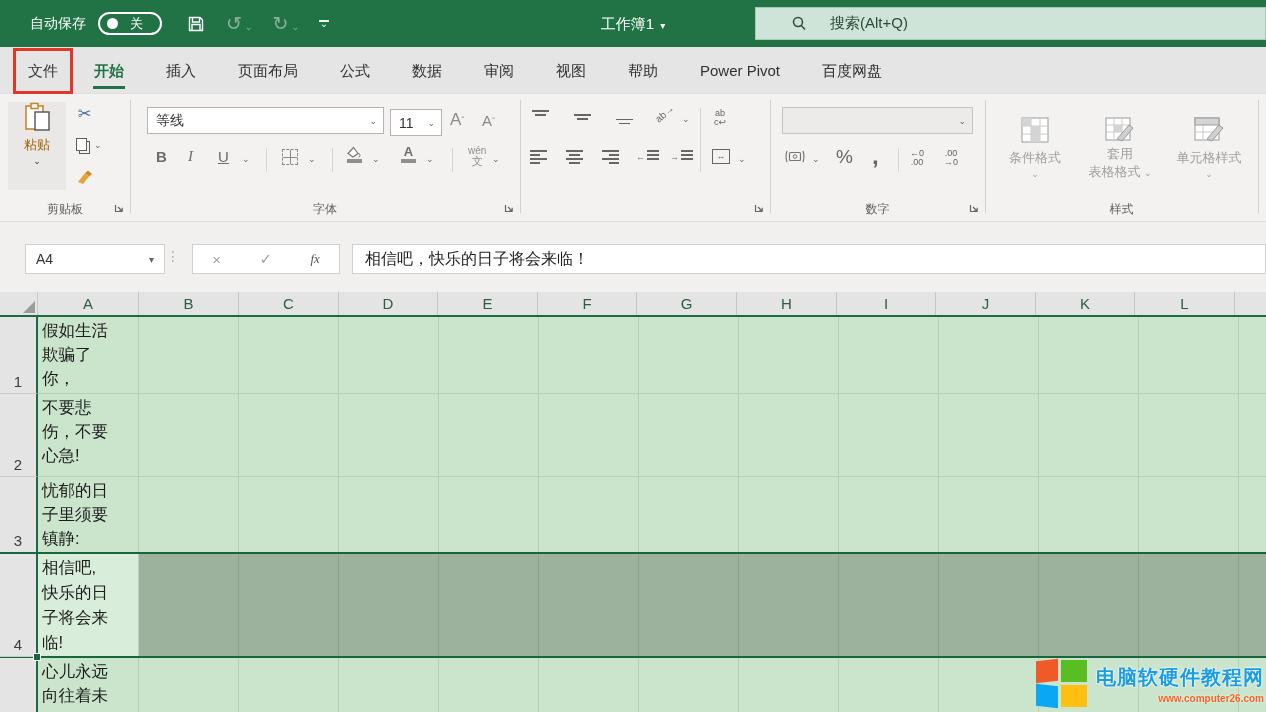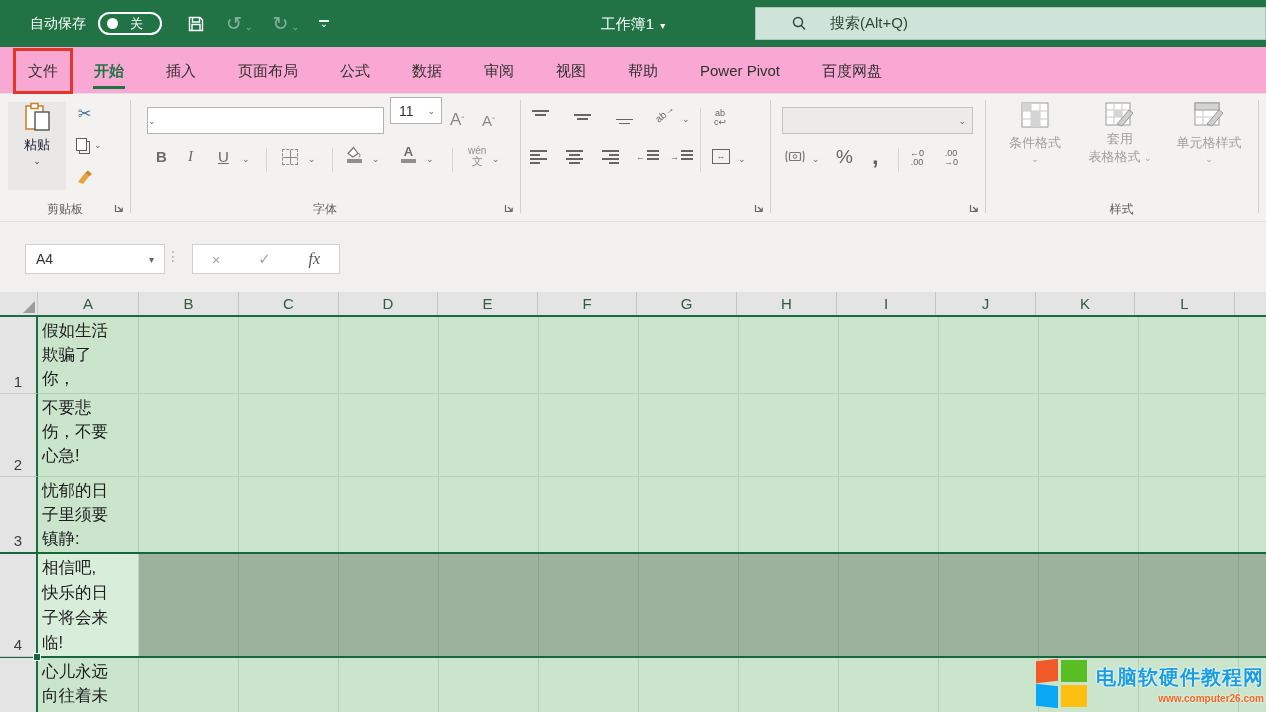--- a/index.html
+++ b/index.html
@@ -17,70 +17,70 @@
   .qat-custom { margin-left:20px; display:flex; flex-direction:column; align-items:center; color:rgba(255,255,255,.95); }
   .qat-custom .bar { width:10px; height:2px; background:rgba(255,255,255,.95); margin-bottom:-2px; }
   .qat-custom .chv { font-size:10px; line-height:8px; }
   .wb-title { position:absolute; left:0; right:0; text-align:center; top:0; height:47px; line-height:47px; font-size:15px; pointer-events:none; }
   .wb-title .caret { font-size:10px; margin-left:6px; }
   .searchbox { position:absolute; right:0; top:7px; width:511px; height:33px; background:#cfe4d8; border:1px solid #a9c9b6; display:flex; align-items:center; color:#2e4a3a; }
   .searchbox .mag { margin-left:34px; display:flex; }
   .searchbox .ph { font-size:15px; margin-left:22px; }
 
   
-  .tabrow { height:47px; background:#f9a8d4; display:flex; align-items:center; padding-left:13px; border-bottom:1px solid #e1dfdd; }
+  .tabrow { height:47px; background:#e5e5e5; display:flex; align-items:center; padding-left:13px; border-bottom:1px solid #e1dfdd; }
   .tab { font-size:15px; color:#323130; padding:0 21px; height:47px; line-height:47px; position:relative; white-space:nowrap; cursor:default; }
   .tab-file { width:60px; height:46px; border:3px solid #e3362b; display:flex; align-items:center; justify-content:center; padding:0; margin-top:1px; }
   .tab.active { color:#217346; font-weight:bold; }
   .tab.active::after { content:""; position:absolute; left:20px; right:20px; bottom:5px; height:3px; background:#217346; }
 
   
   .ribbon { position:relative; height:128px; background:#f3f2f1; border-bottom:1px solid #e1dfdd; font-size:13px; color:#444; }
   .vsep { position:absolute; top:6px; bottom:8px; width:1px; background:#d2d0ce; }
   .grp { position:absolute; top:0; height:128px; }
   .grp-label { position:absolute; bottom:4px; left:0; right:0; text-align:center; font-size:12px; color:#605e5c; }
   .launcher { position:absolute; right:6px; bottom:6px; }
   .minichev { font-size:9px; color:#666; }
   .combo { position:absolute; background:#fff; border:1px solid #b5b3b1; display:flex; align-items:center; font-size:14px; color:#333; }
   .combo .txt { margin-left:8px; flex:1; }
   .combo .cv { margin-right:6px; font-size:9px; color:#666; }
   .ric { position:absolute; display:flex; align-items:center; color:#6b6b6b; }
   .msep { position:absolute; width:1px; height:24px; background:#d8d6d4; top:54px; }
   
   .paste-btn { position:absolute; left:8px; top:8px; width:58px; height:88px; background:#eae8e6; display:flex; flex-direction:column; align-items:center; justify-content:flex-start; }
-  .paste-btn .lbl { font-size:13px; color:#0f172a; margin-top:4px; }
+  .paste-btn .lbl { font-size:13px; color:#a16207; margin-top:4px; }
   .paste-btn .cv { font-size:9px; color:#3b3a39; margin-top:2px; }
   .copy-ic { width:11px; height:13px; border:1.5px solid #5f5d5b; background:#fff; box-shadow:3px 3px 0 -1px #f3f2f1, 3px 3px 0 0 #5f5d5b; }
   
   .lns { display:flex; flex-direction:column; gap:2.5px; width:17px; height:14px; }
   .lns b { height:1.5px; background:#666; }
   .lns.top { justify-content:flex-start; } .lns.mid { justify-content:center; } .lns.bot { justify-content:flex-end; }
   .lns.left b { align-self:flex-start; } .lns.ctr b { align-self:center; } .lns.right b { align-self:flex-end; }
   .w100{width:100%}.w60{width:60%}
   .borders-ic { width:16px; height:16px; border:1px dashed #8a8a8a; position:relative; }
   .borders-ic i { position:absolute; background:#8a8a8a; }
   .colorbar { width:15px; height:4px; background:#8f8f8f; margin-top:1px; }
   .stackic { display:flex; flex-direction:column; align-items:center; line-height:1; }
   .phon { color:#8f8f8f; }
   .phon .t { font-size:10px; } .phon .b { font-size:11px; }
   .wrapico { font-size:9px; color:#666; line-height:9px; }
   .mergeico { width:18px; height:15px; border:1px solid #666; font-size:9px; line-height:13px; text-align:center; color:#666; }
   .decic { font-size:9px; line-height:9px; color:#666; text-align:center; }
-  .styles-btn { position:absolute; top:8px; display:flex; flex-direction:column; align-items:center; color:#a29f9d; font-size:13px; }
+  .styles-btn { position:absolute; top:23px; display:flex; flex-direction:column; align-items:center; color:#a29f9d; font-size:13px; }
   .styles-btn .cv { font-size:9px; margin-top:2px; }
 
   
   .fbar { position:relative; height:70px; background:#f1f0ef; }
   .fbox { position:absolute; top:22px; height:30px; background:#fff; border:1px solid #d2d0ce; display:flex; align-items:center; }
   .namebox { left:25px; width:140px; font-size:14px; color:#333; }
   .namebox .nb { margin-left:10px; flex:1; }
   .namebox .caret { color:#666; font-size:10px; margin-right:10px; }
   .fdots { position:absolute; left:166px; top:26px; color:#b0aeac; font-size:14px; letter-spacing:0; }
   .fbtns { left:192px; width:148px; justify-content:space-around; color:#a5a3a1; font-size:15px; }
-  .fx { font-family:"Liberation Serif","DejaVu Serif",serif; font-style:italic; color:#555; font-size:16px; }
+  .fx { font-family:"Liberation Serif","DejaVu Serif",serif; font-style:italic; color:#555; font-size:13px; }
   .fcontent { left:352px; right:0; font-size:16px; color:#1f1f1f; }
   .fcontent .ftxt { margin-left:12px; }
 
   
   .grid { position:absolute; top:292px; left:0; right:0; bottom:0; background:#cbe5cd; }
   .chead { display:flex; height:25px; border-bottom:2px solid #1c6b40; background:#e4e4e4; }
   .corner { width:38px; background:#e4e4e4; border-right:1px solid #c9c9c9; position:relative; }
   .corner i { position:absolute; right:2px; bottom:2px; width:0; height:0; border-left:12px solid transparent; border-bottom:12px solid #9c9c9c; }
   .ch { border-right:1px solid #c6c6c6; text-align:center; font-size:15px; line-height:23px; color:#2f5d40; }
   .row { display:flex; border-bottom:1px solid #b7ceb9; position:relative; }
@@ -184,23 +184,24 @@
       <svg width="10" height="10" viewBox="0 0 10 10">
           <path d="M1.5 2 v6.5 h6.5" fill="none" stroke="#666" stroke-width="1.2"></path>
           <path d="M4 4 l4 4 M8.2 4.8 v3.4 h-3.4" fill="none" stroke="#666" stroke-width="1.2"></path>
         </svg>
     </span>
   </div>
   <div class="vsep" style="left:130px;"></div>
 
   <div class="grp" style="left:130px;width:390px;">
     <div class="combo" style="left:17px;top:13px;width:237px;height:27px;">
+      <span class="txt">等线</span>
         <span class="cv">⌄</span>
     </div>
-    <div class="combo" style="left:260px;top:3px;width:52px;height:27px;">
+    <div class="combo" style="left:260px;top:15px;width:52px;height:27px;">
       <span class="txt">11</span>
         <span class="cv">⌄</span>
     </div>
     <span class="ric" style="left:320px;top:16px;color:#8a8a8a;font-size:17px;">
         <span>A</span>
         <sup style="font-size:9px;">ˆ</sup>
       </span>
     <span class="ric" style="left:352px;top:18px;color:#8a8a8a;font-size:15px;">
         <span>A</span>
         <sup style="font-size:9px;">ˇ</sup>
@@ -337,20 +338,21 @@
     <span class="ric" style="left:102px;top:48px;font-size:24px;font-weight:bold;color:#666;">,</span>
     <span class="msep" style="left:128px;"></span>
     <span class="ric decic stackic" style="left:140px;top:55px;">
       <span>←0</span>
         <span>.00</span>
     </span>
     <span class="ric decic stackic" style="left:174px;top:55px;">
       <span>.00</span>
         <span>→0</span>
     </span>
+    <div class="grp-label">数字</div>
     <span class="launcher">
       <svg width="10" height="10" viewBox="0 0 10 10">
           <path d="M1.5 2 v6.5 h6.5" fill="none" stroke="#666" stroke-width="1.2"></path>
           <path d="M4 4 l4 4 M8.2 4.8 v3.4 h-3.4" fill="none" stroke="#666" stroke-width="1.2"></path>
         </svg>
     </span>
   </div>
   <div class="vsep" style="left:985px;"></div>
 
   <div class="grp" style="left:985px;width:273px;">
@@ -393,20 +395,23 @@
 <div class="fbar">
   <div class="fbox namebox">
     <span class="nb">A4</span>
     <span class="caret">▾</span>
   </div>
   <span class="fdots">⋮</span>
   <div class="fbox fbtns">
     <span>×</span>
     <span>✓</span>
     <span class="fx">fx</span>
+  </div>
+  <div class="fbox fcontent">
+    <span class="ftxt">相信吧，快乐的日子将会来临！</span>
   </div>
 </div>
 
 <div class="grid">
   <div class="chead">
     <div class="corner">
         <i></i>
       </div>
     <div class="ch" style="width:101px;">A</div>
     <div class="ch" style="width:100px;">B</div>

